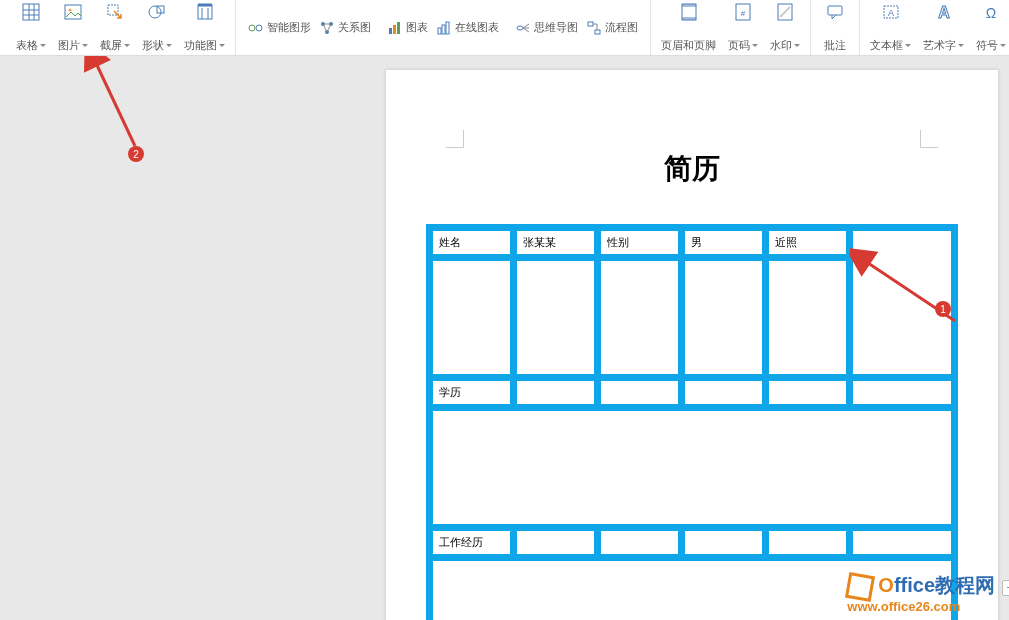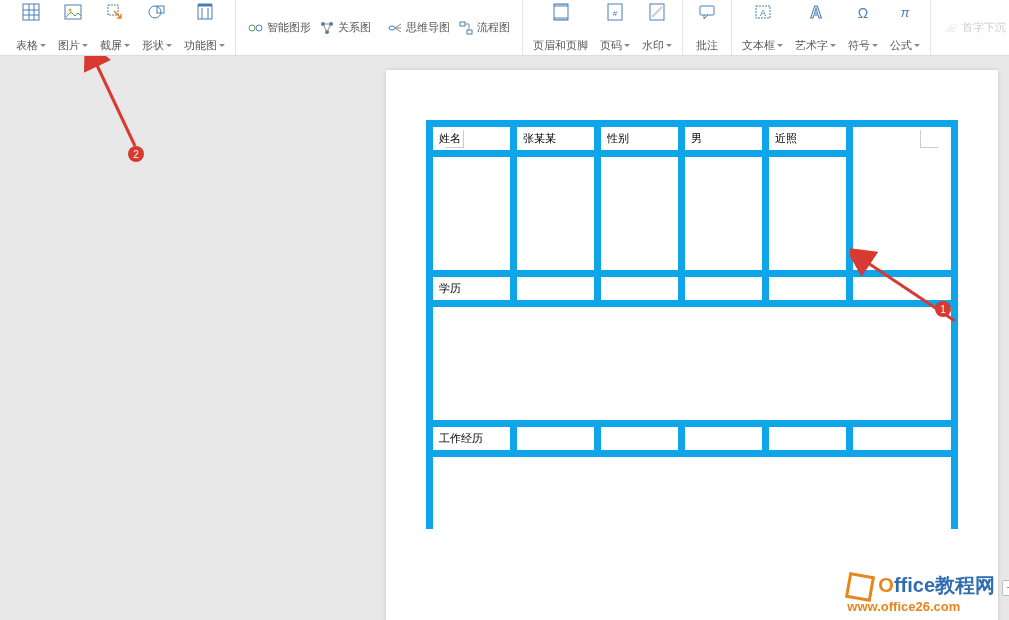--- a/index.html
+++ b/index.html
@@ -298,20 +298,42 @@
               <line x1="12" y1="4" x2="8" y2="12" stroke="#888"></line>
             </svg>
           </span>
         <span>关系图</span>
       </div>
     </div>
     <div class="tool-mini-row">
       <div class="mini-btn">
         <span class="mini-icon">
             <svg width="16" height="16" viewBox="0 0 16 16">
+              <rect x="2" y="8" width="3" height="6" fill="#4a7db8"></rect>
+              <rect x="6" y="5" width="3" height="9" fill="#e8861b"></rect>
+              <rect x="10" y="2" width="3" height="12" fill="#5a9e5a"></rect>
+            </svg>
+          </span>
+        <span>图表</span>
+      </div>
+      <div class="mini-btn">
+        <span class="mini-icon">
+            <svg width="16" height="16" viewBox="0 0 16 16">
+              <rect x="2" y="8" width="3" height="6" fill="none" stroke="#4a7db8"></rect>
+              <rect x="6" y="5" width="3" height="9" fill="none" stroke="#4a7db8"></rect>
+              <rect x="10" y="2" width="3" height="12" fill="none" stroke="#4a7db8"></rect>
+            </svg>
+          </span>
+        <span>在线图表</span>
+      </div>
+    </div>
+    <div class="tool-mini-row">
+      <div class="mini-btn">
+        <span class="mini-icon">
+            <svg width="16" height="16" viewBox="0 0 16 16">
               <ellipse cx="5" cy="8" rx="3" ry="2" fill="none" stroke="#4a7db8"></ellipse>
               <line x1="8" y1="8" x2="14" y2="4" stroke="#888"></line>
               <line x1="8" y1="8" x2="14" y2="8" stroke="#888"></line>
               <line x1="8" y1="8" x2="14" y2="12" stroke="#888"></line>
             </svg>
           </span>
         <span>思维导图</span>
       </div>
       <div class="mini-btn">
         <span class="mini-icon">
@@ -465,20 +487,21 @@
         </svg>
     </span>
     <span style="color:#888;font-size:10px;">▾</span>
     <span class="handle-box">✥</span>
   </div>
 
   <div class="page">
     <div class="margin-mark margin-tl"></div>
     <div class="margin-mark margin-tr"></div>
 
+    <div class="doc-title">简历</div>
 
     <table class="resume-table">
       <tbody>
           <tr>
         <td style="width:16%">姓名</td>
         <td style="width:16%">张某某</td>
         <td style="width:16%">性别</td>
         <td style="width:16%">男</td>
         <td style="width:16%">近照</td>
         <td rowspan="2" style="width:20%"></td>

